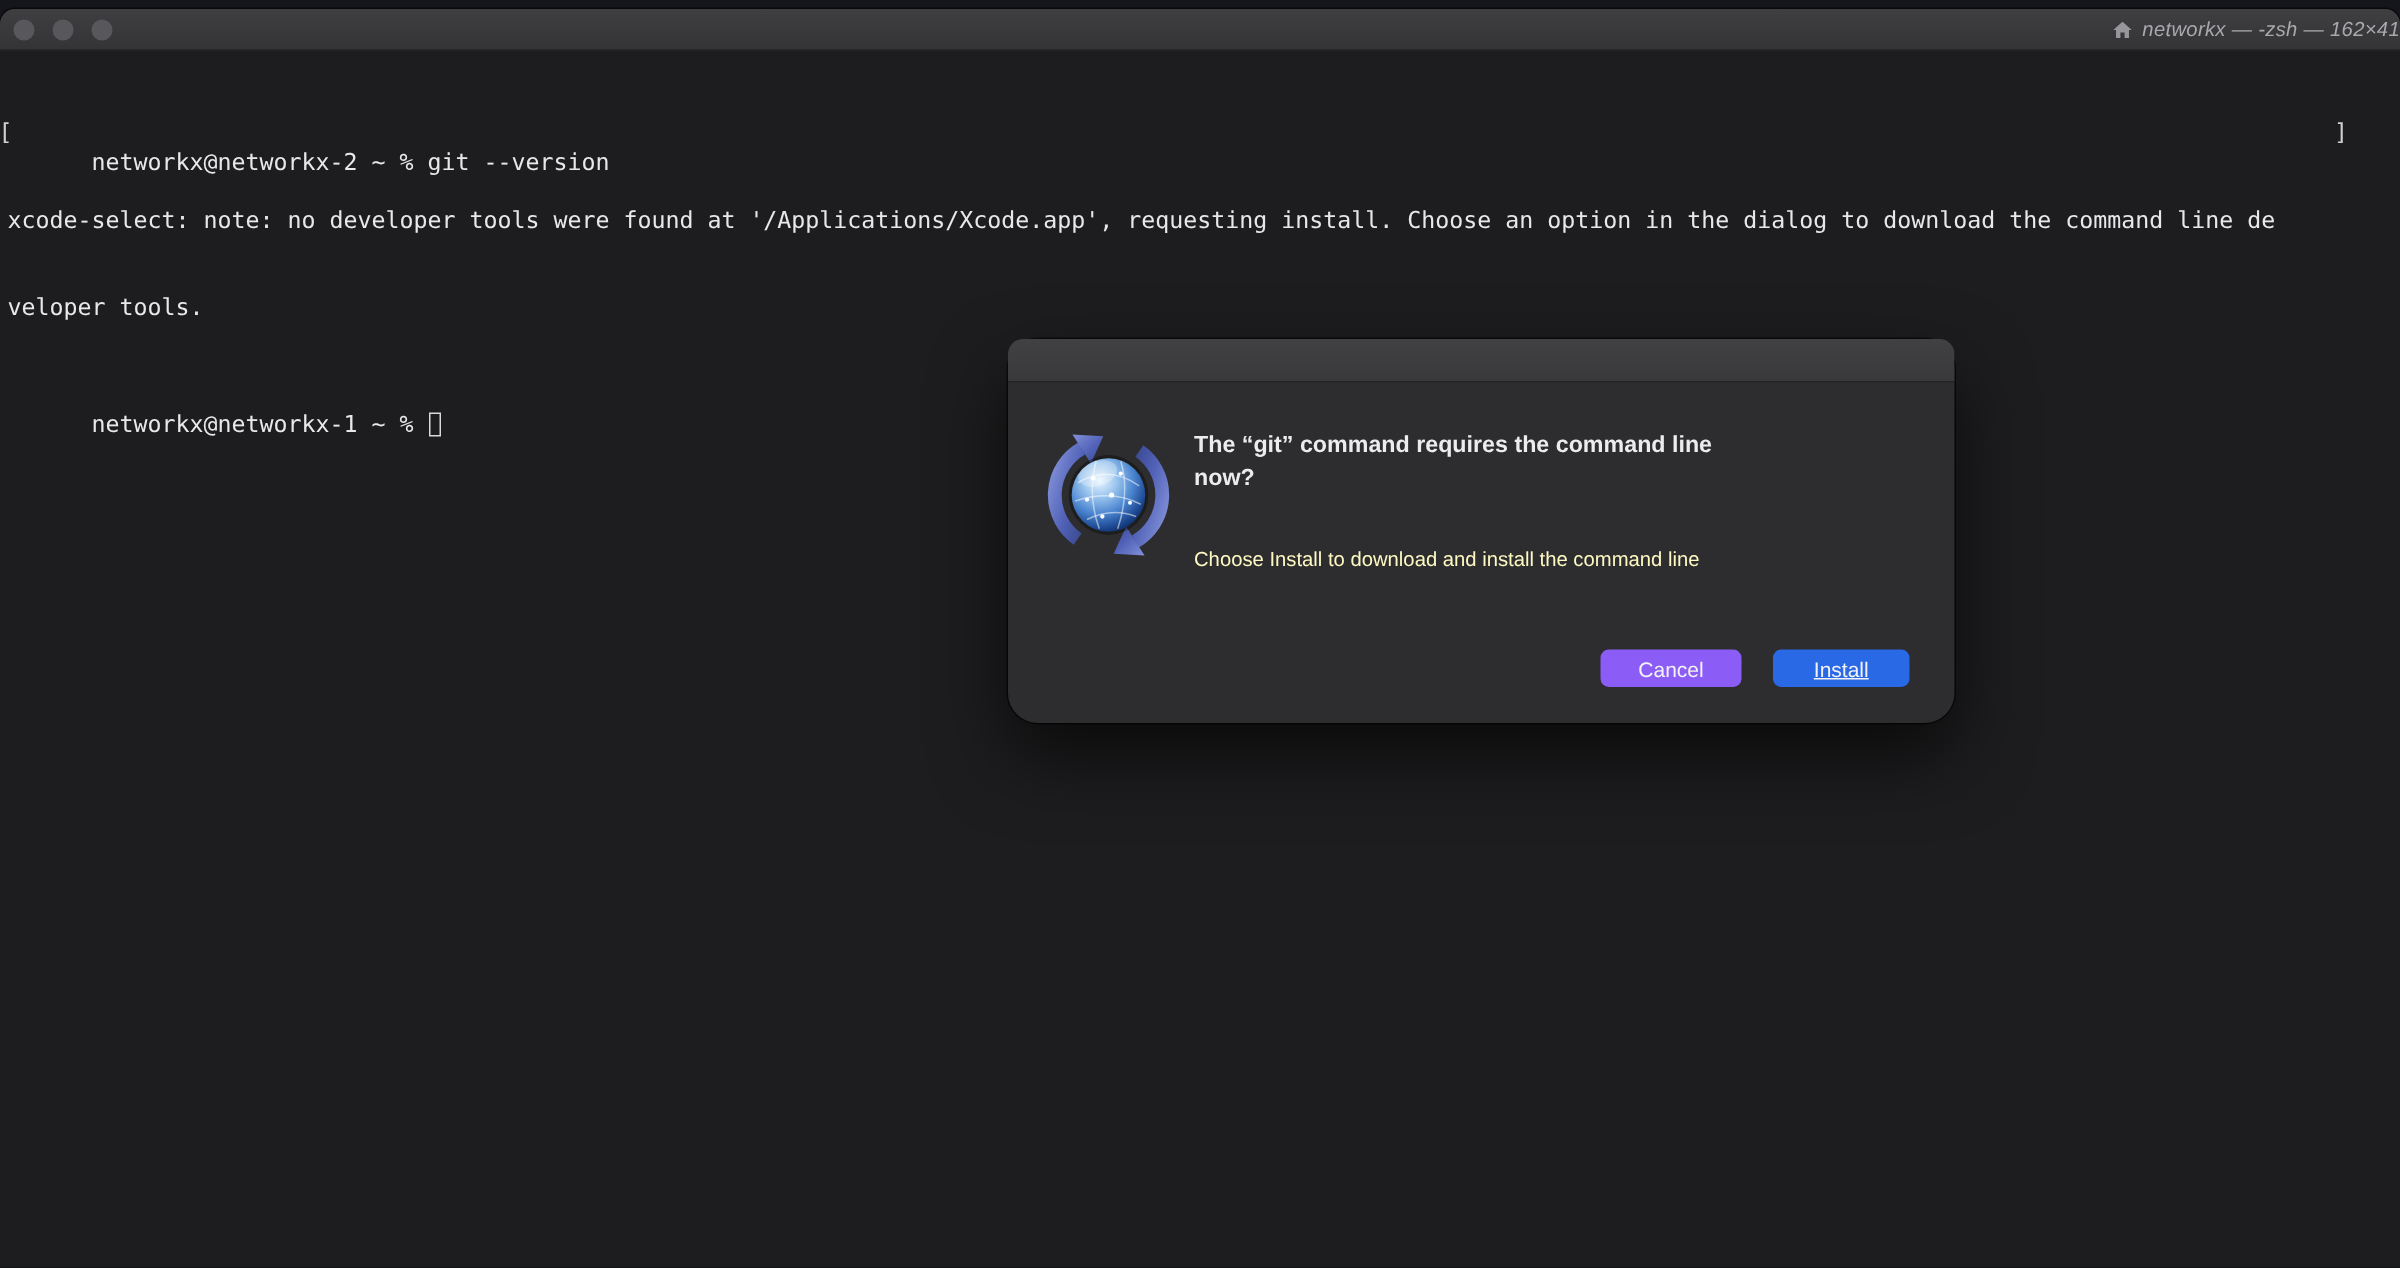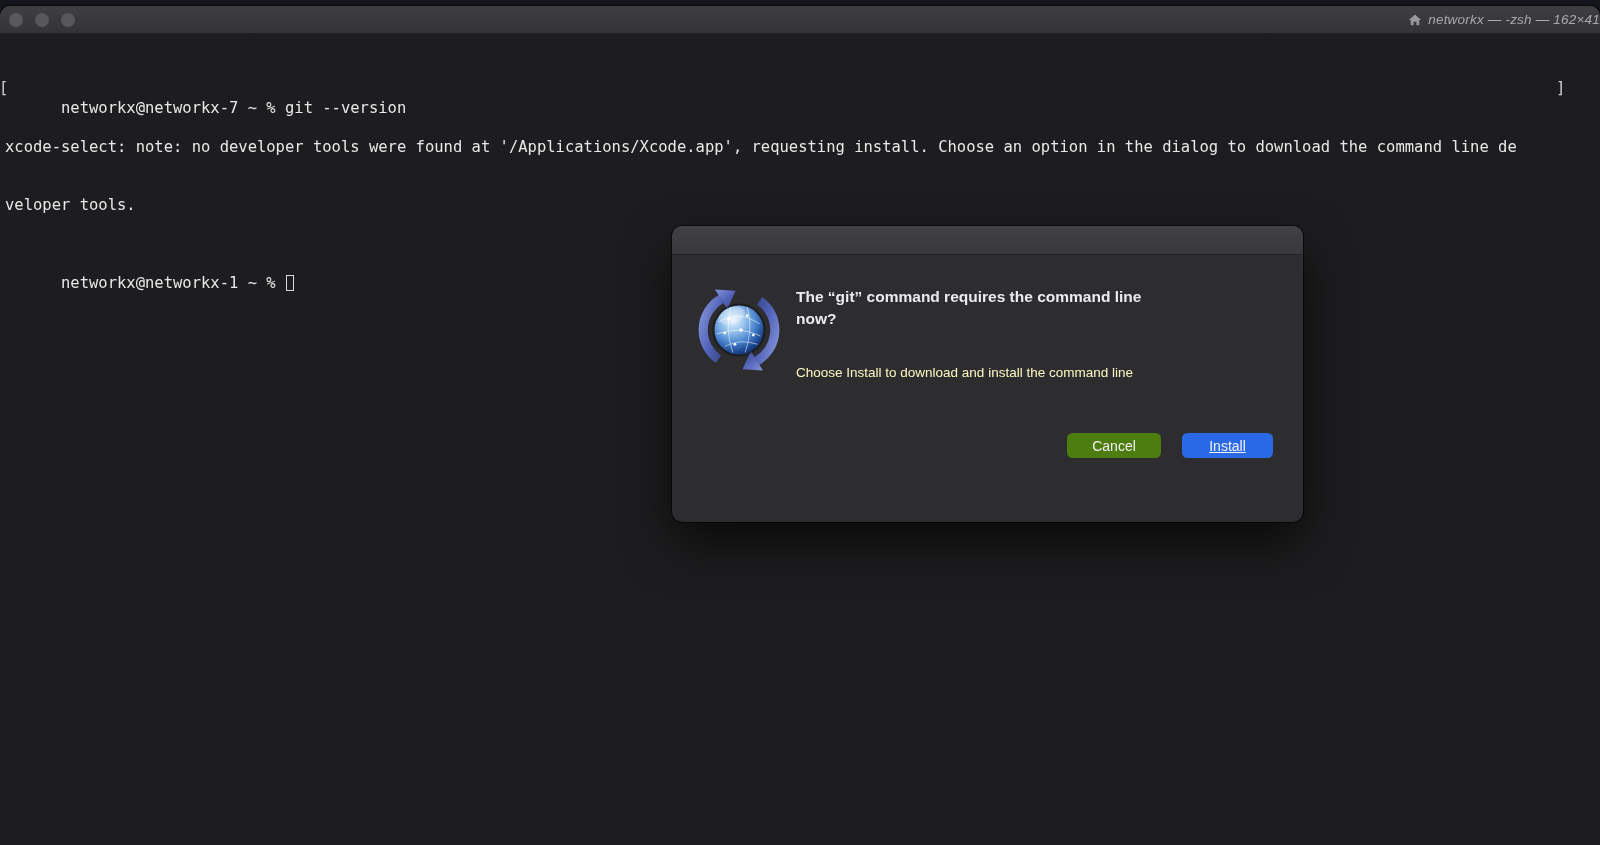--- a/index.html
+++ b/index.html
@@ -75,23 +75,23 @@
     width: 8px; height: 16px;
     border: 1.5px solid #d9d9da;
     vertical-align: -3px;
     margin-left: 1px;
   }
 
   
   .dialog {
     position: absolute;
     left: 672px; top: 226px;
-    width: 631px; height: 296px;
+    width: 631px; height: 256px;
     background: #2d2d2f;
-    border-radius: 10px;
+    border-radius: 20px;
     box-shadow: 0 22px 50px rgba(0,0,0,0.65), 0 0 0 1px rgba(0,0,0,0.6);
   }
   .dialog-titlebar {
     height: 29px;
     background: linear-gradient(#414144, #39393c);
     border-bottom: 1px solid #242427;
     border-radius: 10px 10px 0 0;
   }
   .dialog-body { position: relative; height: 233px; }
   .dialog-icon {
@@ -127,21 +127,21 @@
     height: 25px;
     border: none;
     border-radius: 5.5px;
     font-family: "Liberation Sans", sans-serif;
     font-size: 14px;
     color: #f3f3f5;
     text-align: center;
     padding: 0 12px;
     cursor: pointer;
   }
-  .btn-cancel { background: #4d7c0f; min-width: 94px; }
+  .btn-cancel { background: #8b5cf6; min-width: 94px; }
   .btn-install { background: #2969e6; text-decoration: underline; }
 </style>
 </head>
 <body>
 
 <div class="terminal-window">
 
   <div class="titlebar">
     <div class="traffic-lights">
       <div class="traffic-light"></div>
@@ -153,21 +153,21 @@
         <svg width="14" height="14" viewBox="0 0 14 14">
           <path d="M7 1.5 L13.2 7 H11.3 V12.3 H8.4 V8.7 H5.6 V12.3 H2.7 V7 H0.8 Z" fill="#97979b"></path>
         </svg>
       </span>
       <span>networkx — -zsh — 162×41</span>
     </div>
   </div>
 
   <div class="terminal-content">
     <div class="term-line">
-      <span class="mark-open">[</span><span>networkx@networkx-7 ~ % git --version</span>
+      <span class="mark-open">[</span><span>networkx@networkx-2 ~ % git --version</span>
       <span class="mark-close">]</span>
     </div>
     <div class="term-line">xcode-select: note: no developer tools were found at '/Applications/Xcode.app', requesting install. Choose an option in the dialog to download the command line de</div>
     <div class="term-line">veloper tools.</div>
     <div class="term-line">
       <span>networkx@networkx-1 ~ % </span><span class="cursor-hollow"></span>
     </div>
   </div>
 
 </div>

